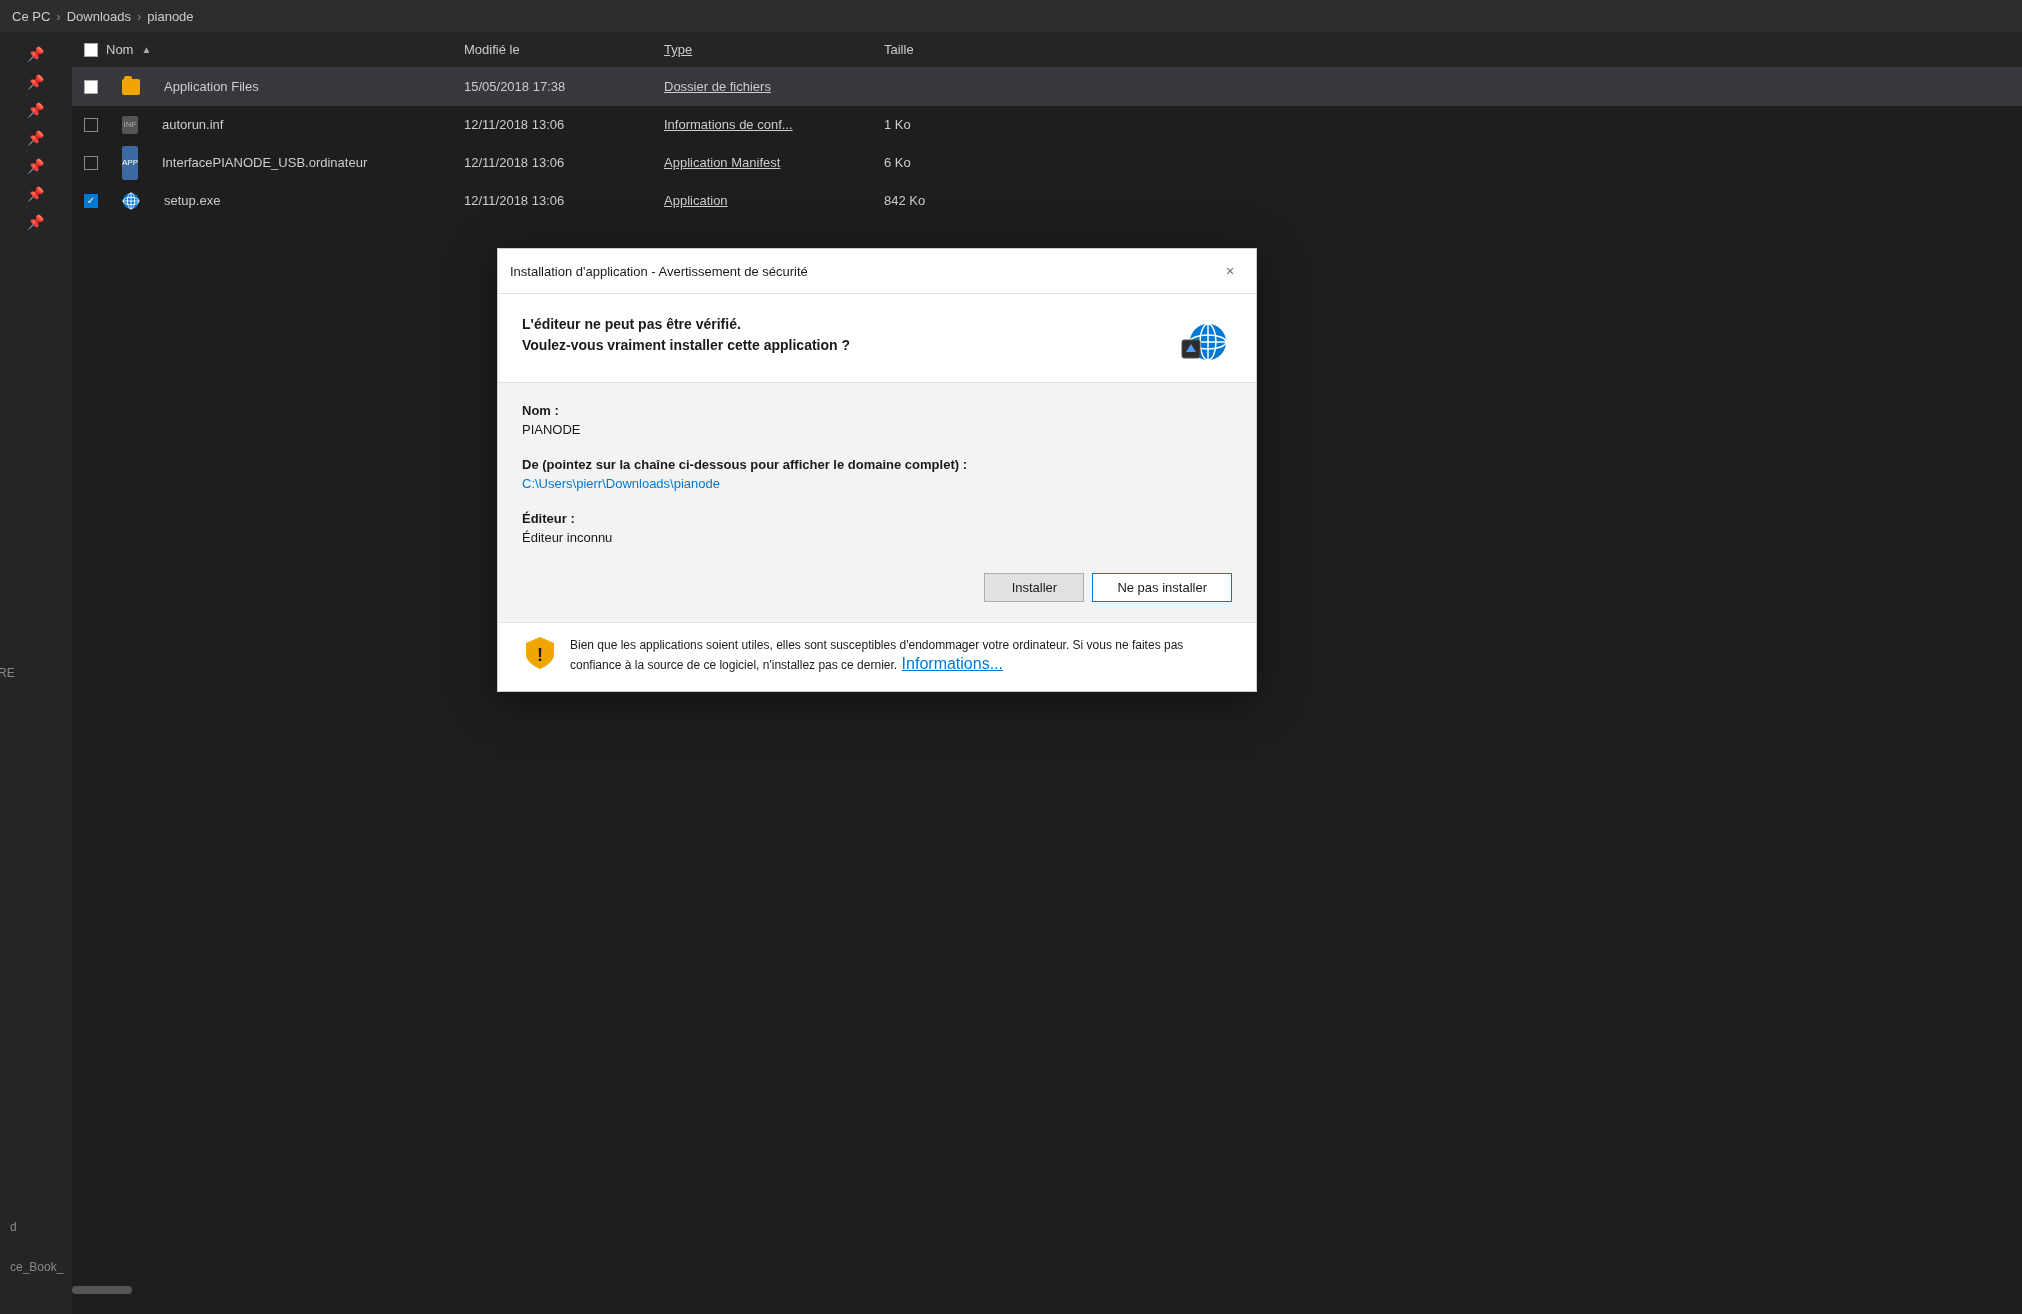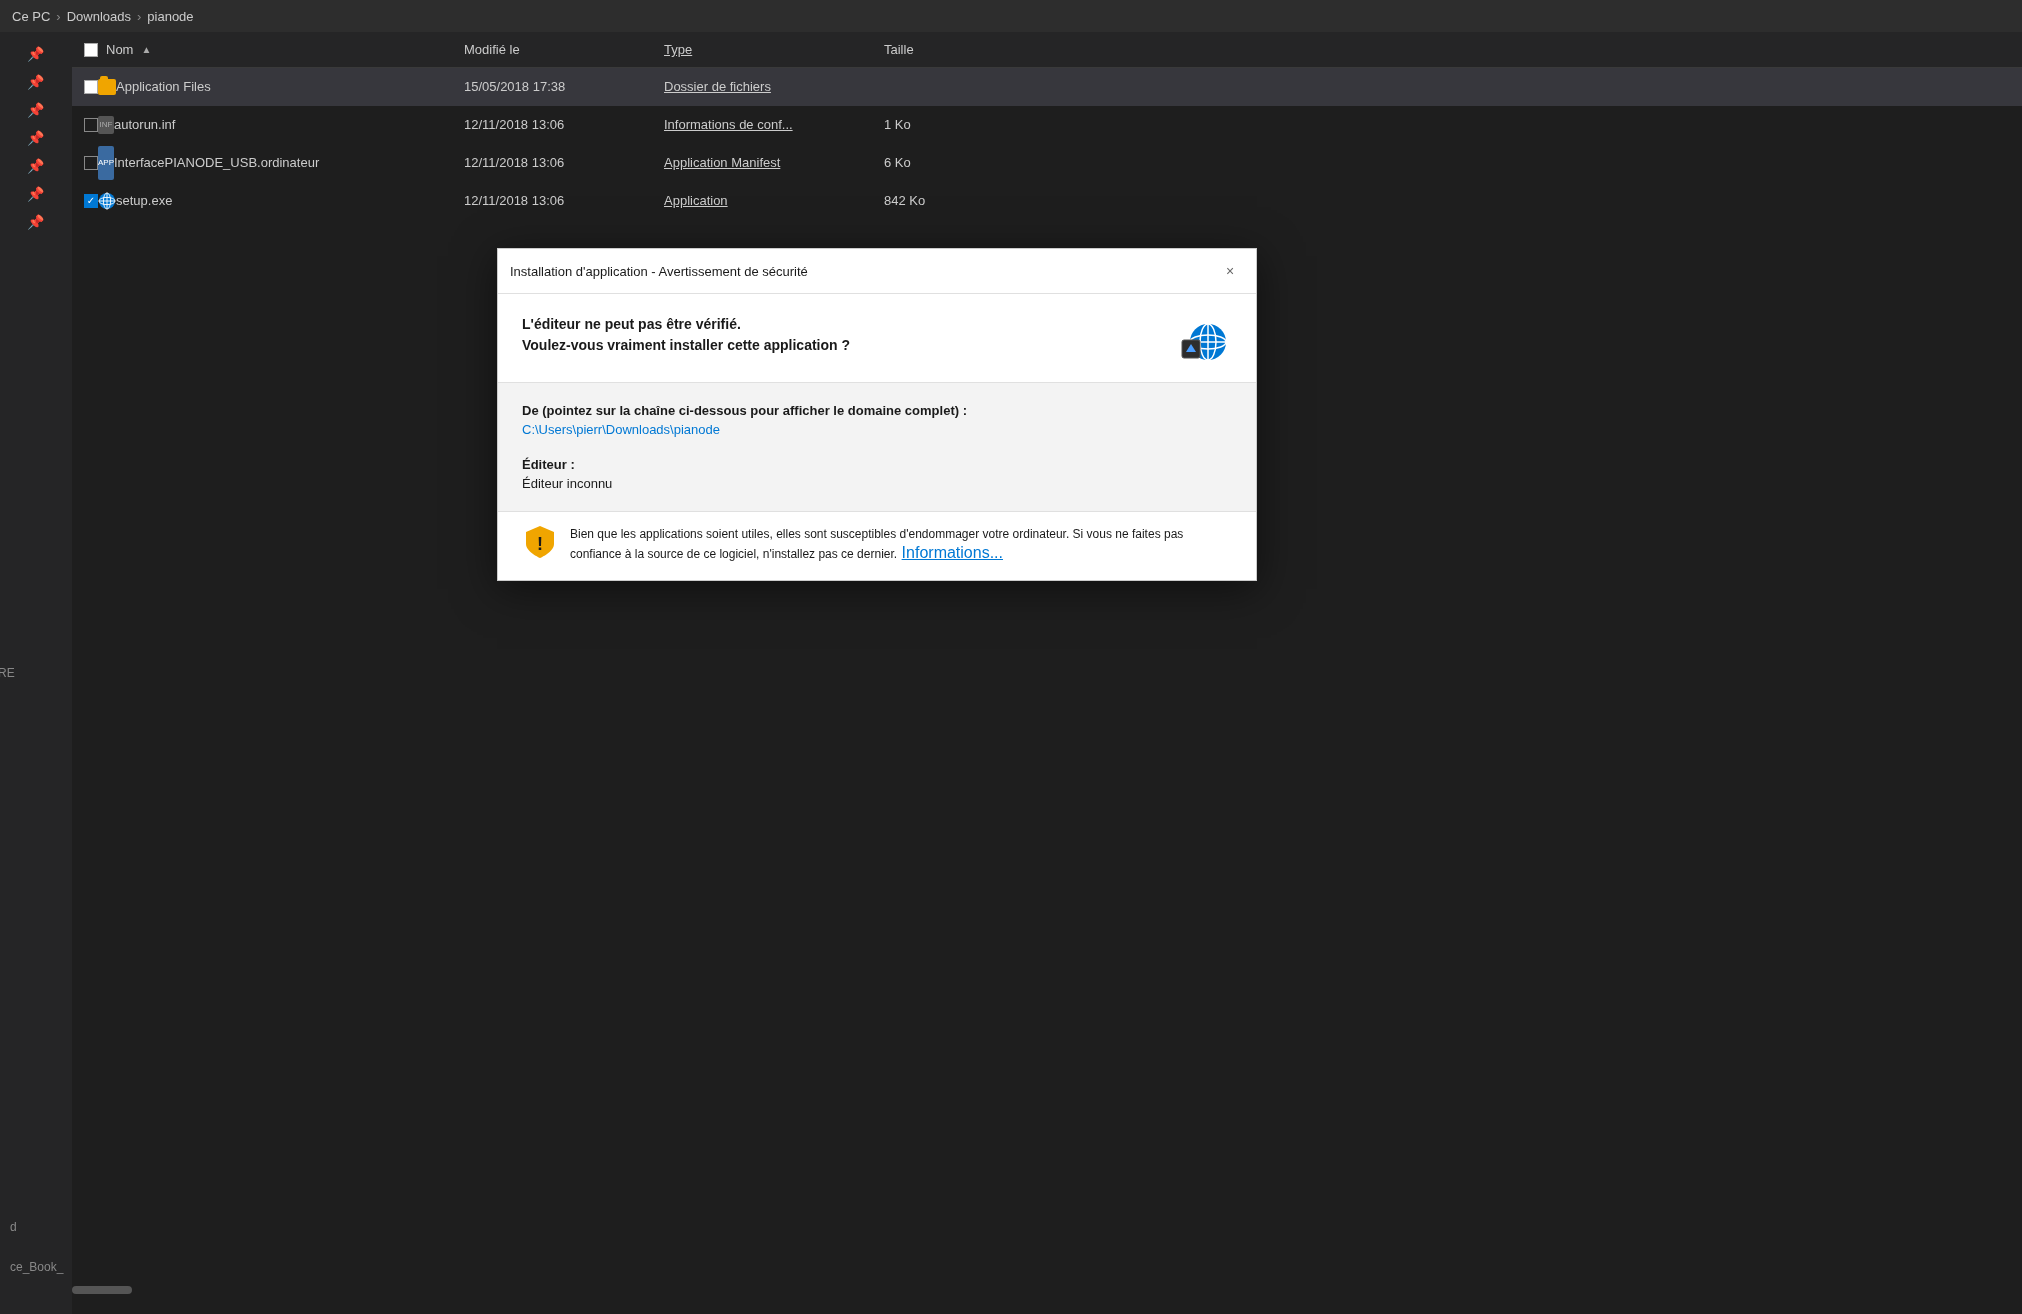--- a/index.html
+++ b/index.html
@@ -108,21 +108,21 @@
       border-bottom: 1px solid transparent;
     }
 
     .file-row.selected {
       background: #37373d;
     }
 
     .file-row .col-name {
       display: flex;
       align-items: center;
-      gap: 0;
+      gap: 24px;
     }
 
     .checkbox {
       width: 14px;
       height: 14px;
       border: 1px solid #888;
       background: transparent;
       display: inline-block;
       flex-shrink: 0;
     }
@@ -485,31 +485,39 @@
           <line x1="28" y1="10" x2="28" y2="46" stroke="#fff" stroke-width="1.5"></line>
 
           <rect x="2" y="26" width="18" height="18" rx="2" fill="#2d2d2d" stroke="#555" stroke-width="1"></rect>
           <polygon points="11,30 6,38 16,38" fill="#4a9eff"></polygon>
         </svg>
       </div>
     </div>
 
     <div class="dialog-body">
 
+      <div class="dialog-field">
+        <div class="dialog-label">Nom :</div>
+        <div class="dialog-value">PIANODE</div>
+      </div>
 
       <div class="dialog-field">
         <div class="dialog-label">De (pointez sur la chaîne ci-dessous pour afficher le domaine complet) :</div>
         <div class="dialog-value" style="color:#0078d4; cursor:pointer;">C:\Users\pierr\Downloads\pianode</div>
       </div>
 
       <div class="dialog-field" style="margin-bottom:0;">
         <div class="dialog-label">Éditeur :</div>
         <div class="dialog-value">Éditeur inconnu</div>
       </div>
 
+      <div class="dialog-buttons">
+        <button class="btn">Installer</button>
+        <button class="btn btn-outline">Ne pas installer</button>
+      </div>
     </div>
 
     <div class="dialog-footer">
 
       <div class="warning-shield">
         <svg width="36" height="36" viewBox="0 0 36 36">
           <path d="M18 2 L32 8 L32 20 C32 28 18 34 18 34 C18 34 4 28 4 20 L4 8 Z" fill="#f0a500"></path>
           <text x="18" y="26" text-anchor="middle" font-size="18" font-weight="bold" fill="#1a1a1a">!</text>
         </svg>
       </div>

